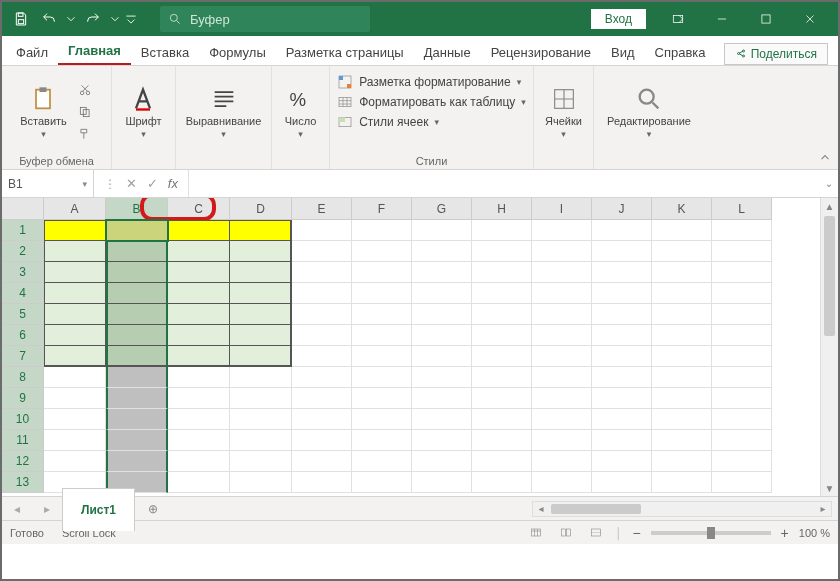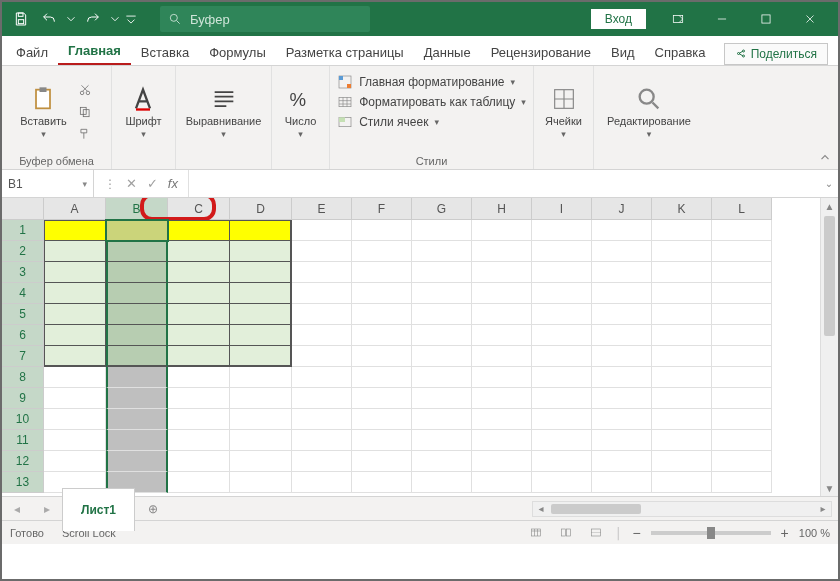--- a/index.html
+++ b/index.html
@@ -244,21 +244,21 @@
       <div class="group-label">&nbsp;</div>
     </div>
     <div class="group" style="width:204px;">
       <div class="style-row">
         <div>
           <svg viewBox="0 0 24 24">
               <rect x="3" y="3" width="18" height="18" fill="none" stroke="#888"></rect>
               <rect x="3" y="3" width="6" height="6" fill="#5b9bd5"></rect>
               <rect x="15" y="15" width="6" height="6" fill="#ed7d31"></rect>
             </svg>
-          <span>Главная форматирование</span>
+          <span>Разметка форматирование</span>
             <span style="font-size:9px;color:#666;">▾</span>
         </div>
         <div>
           <svg viewBox="0 0 24 24">
               <rect x="3" y="5" width="18" height="14" fill="none" stroke="#888"></rect>
               <path d="M3 10h18M3 15h18M9 5v14M15 5v14" stroke="#888"></path>
             </svg>
           <span>Форматировать как таблицу</span>
             <span style="font-size:9px;color:#666;">▾</span>
         </div>

